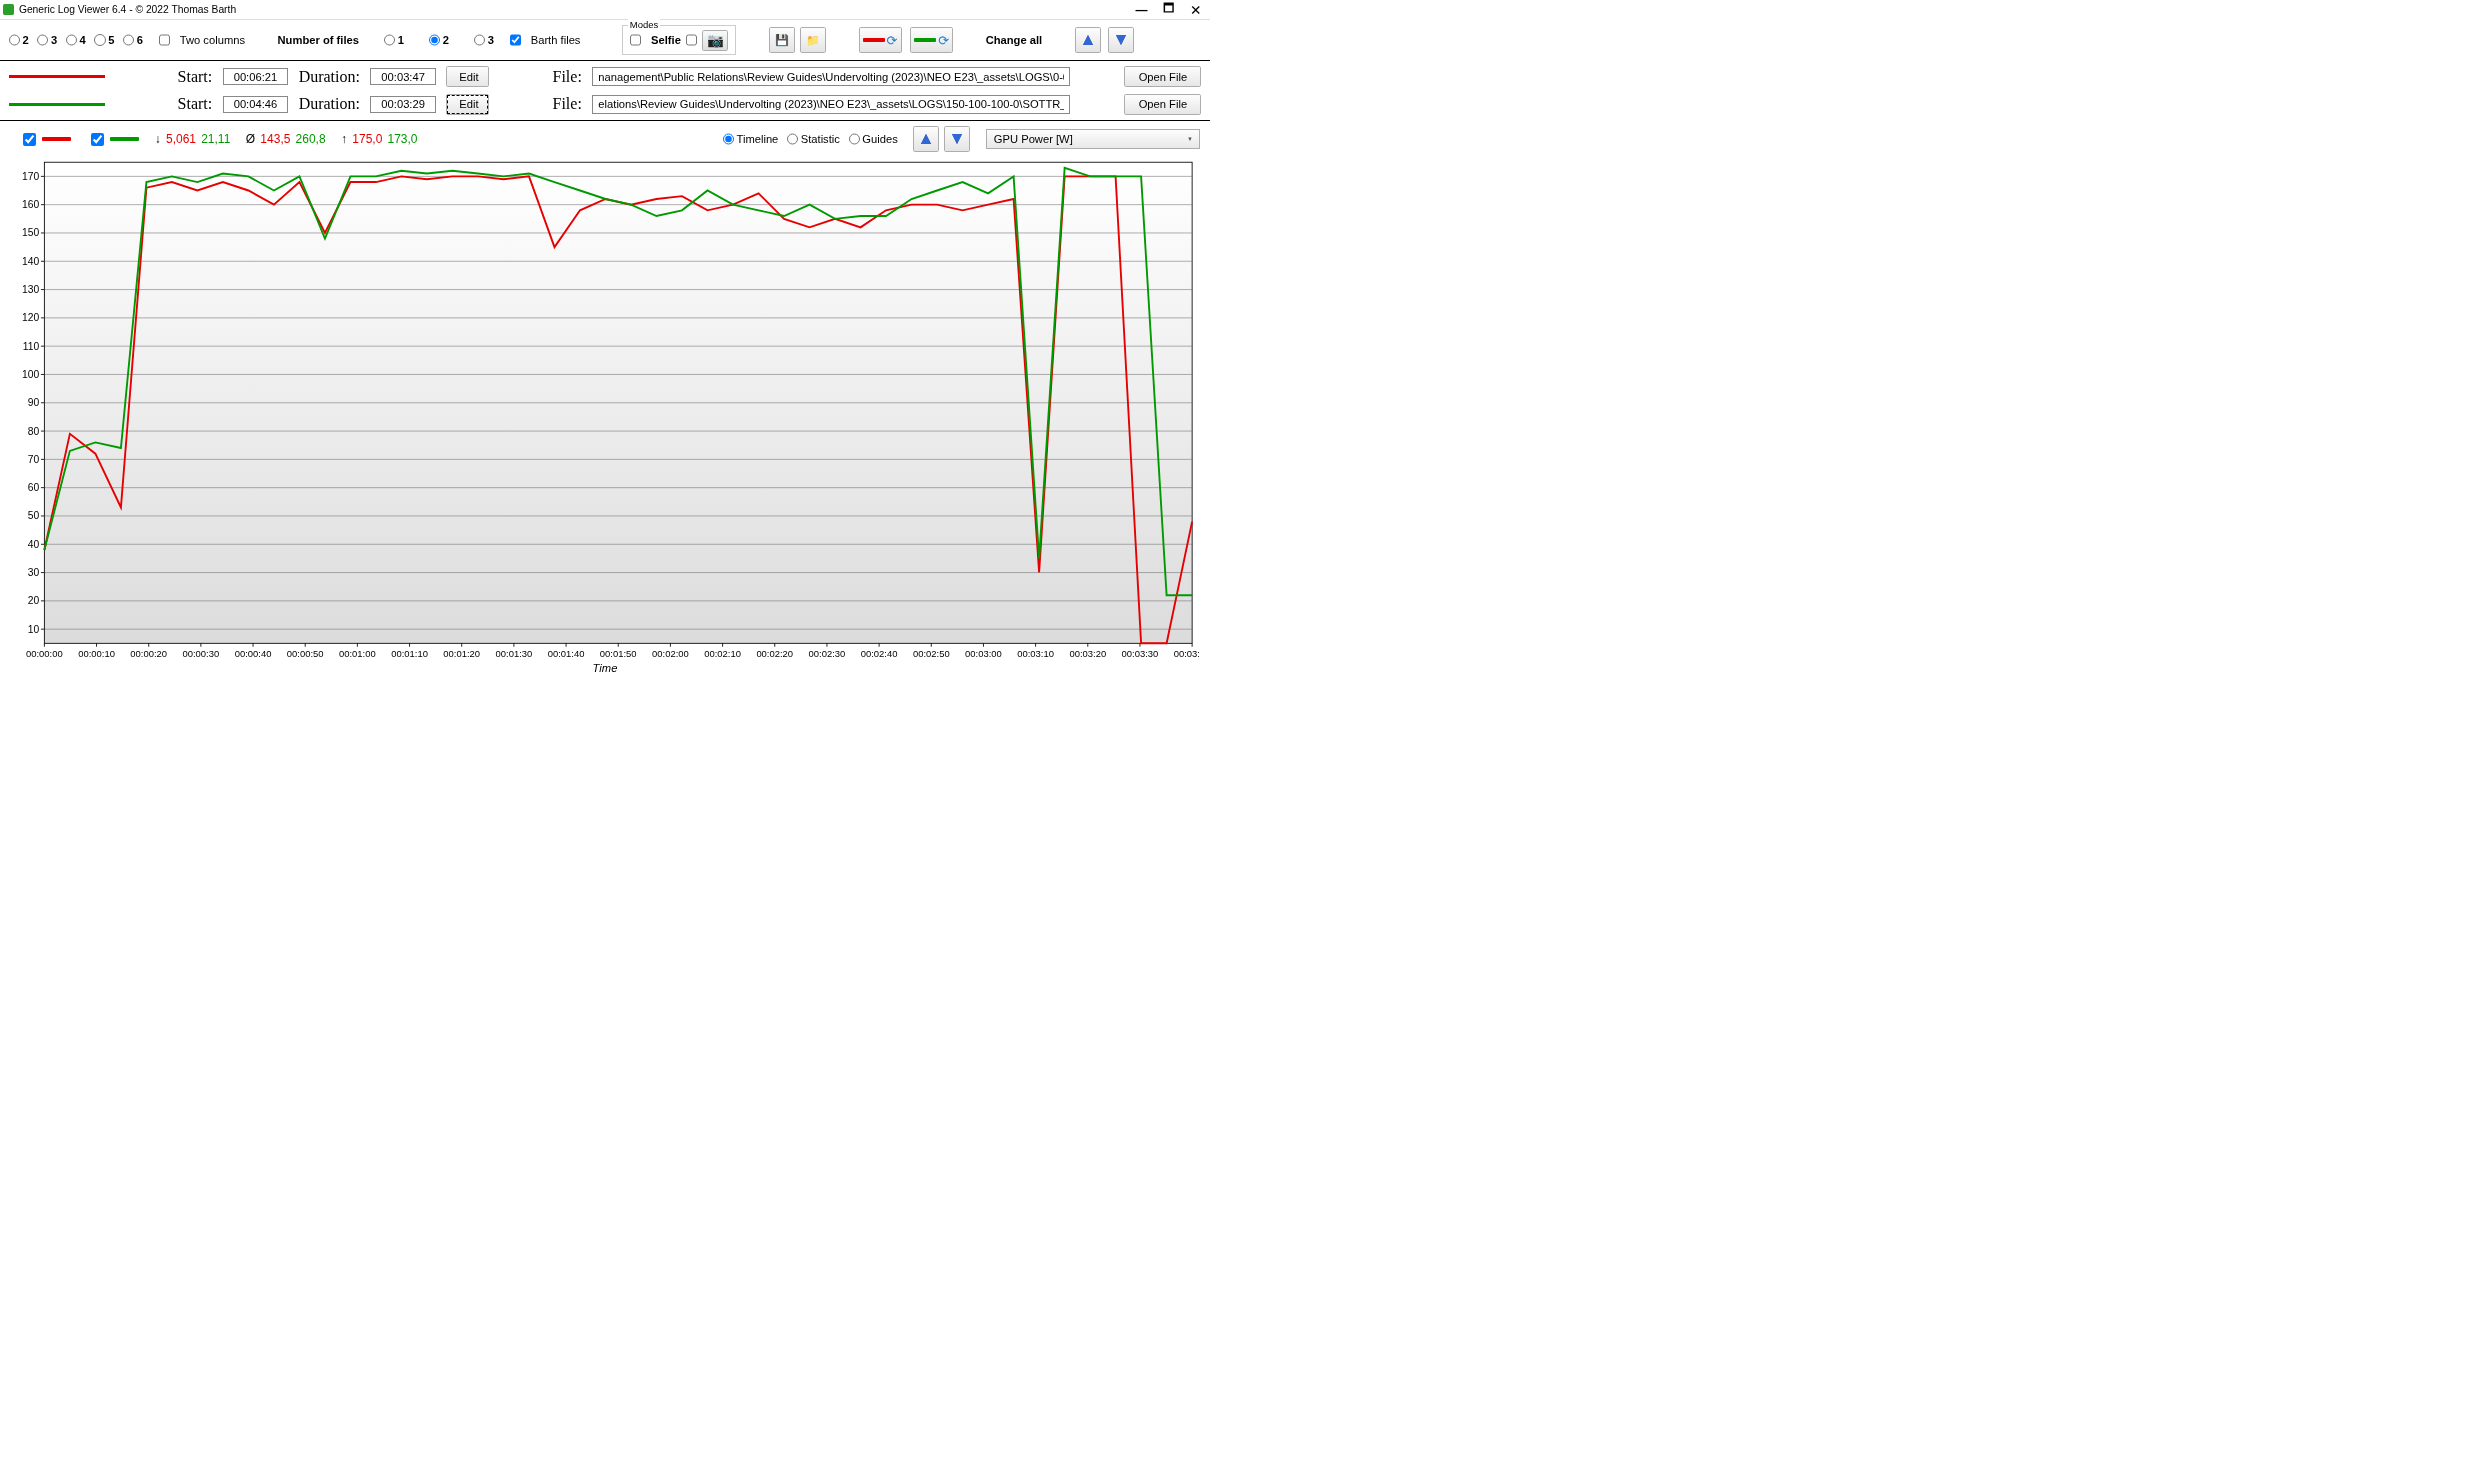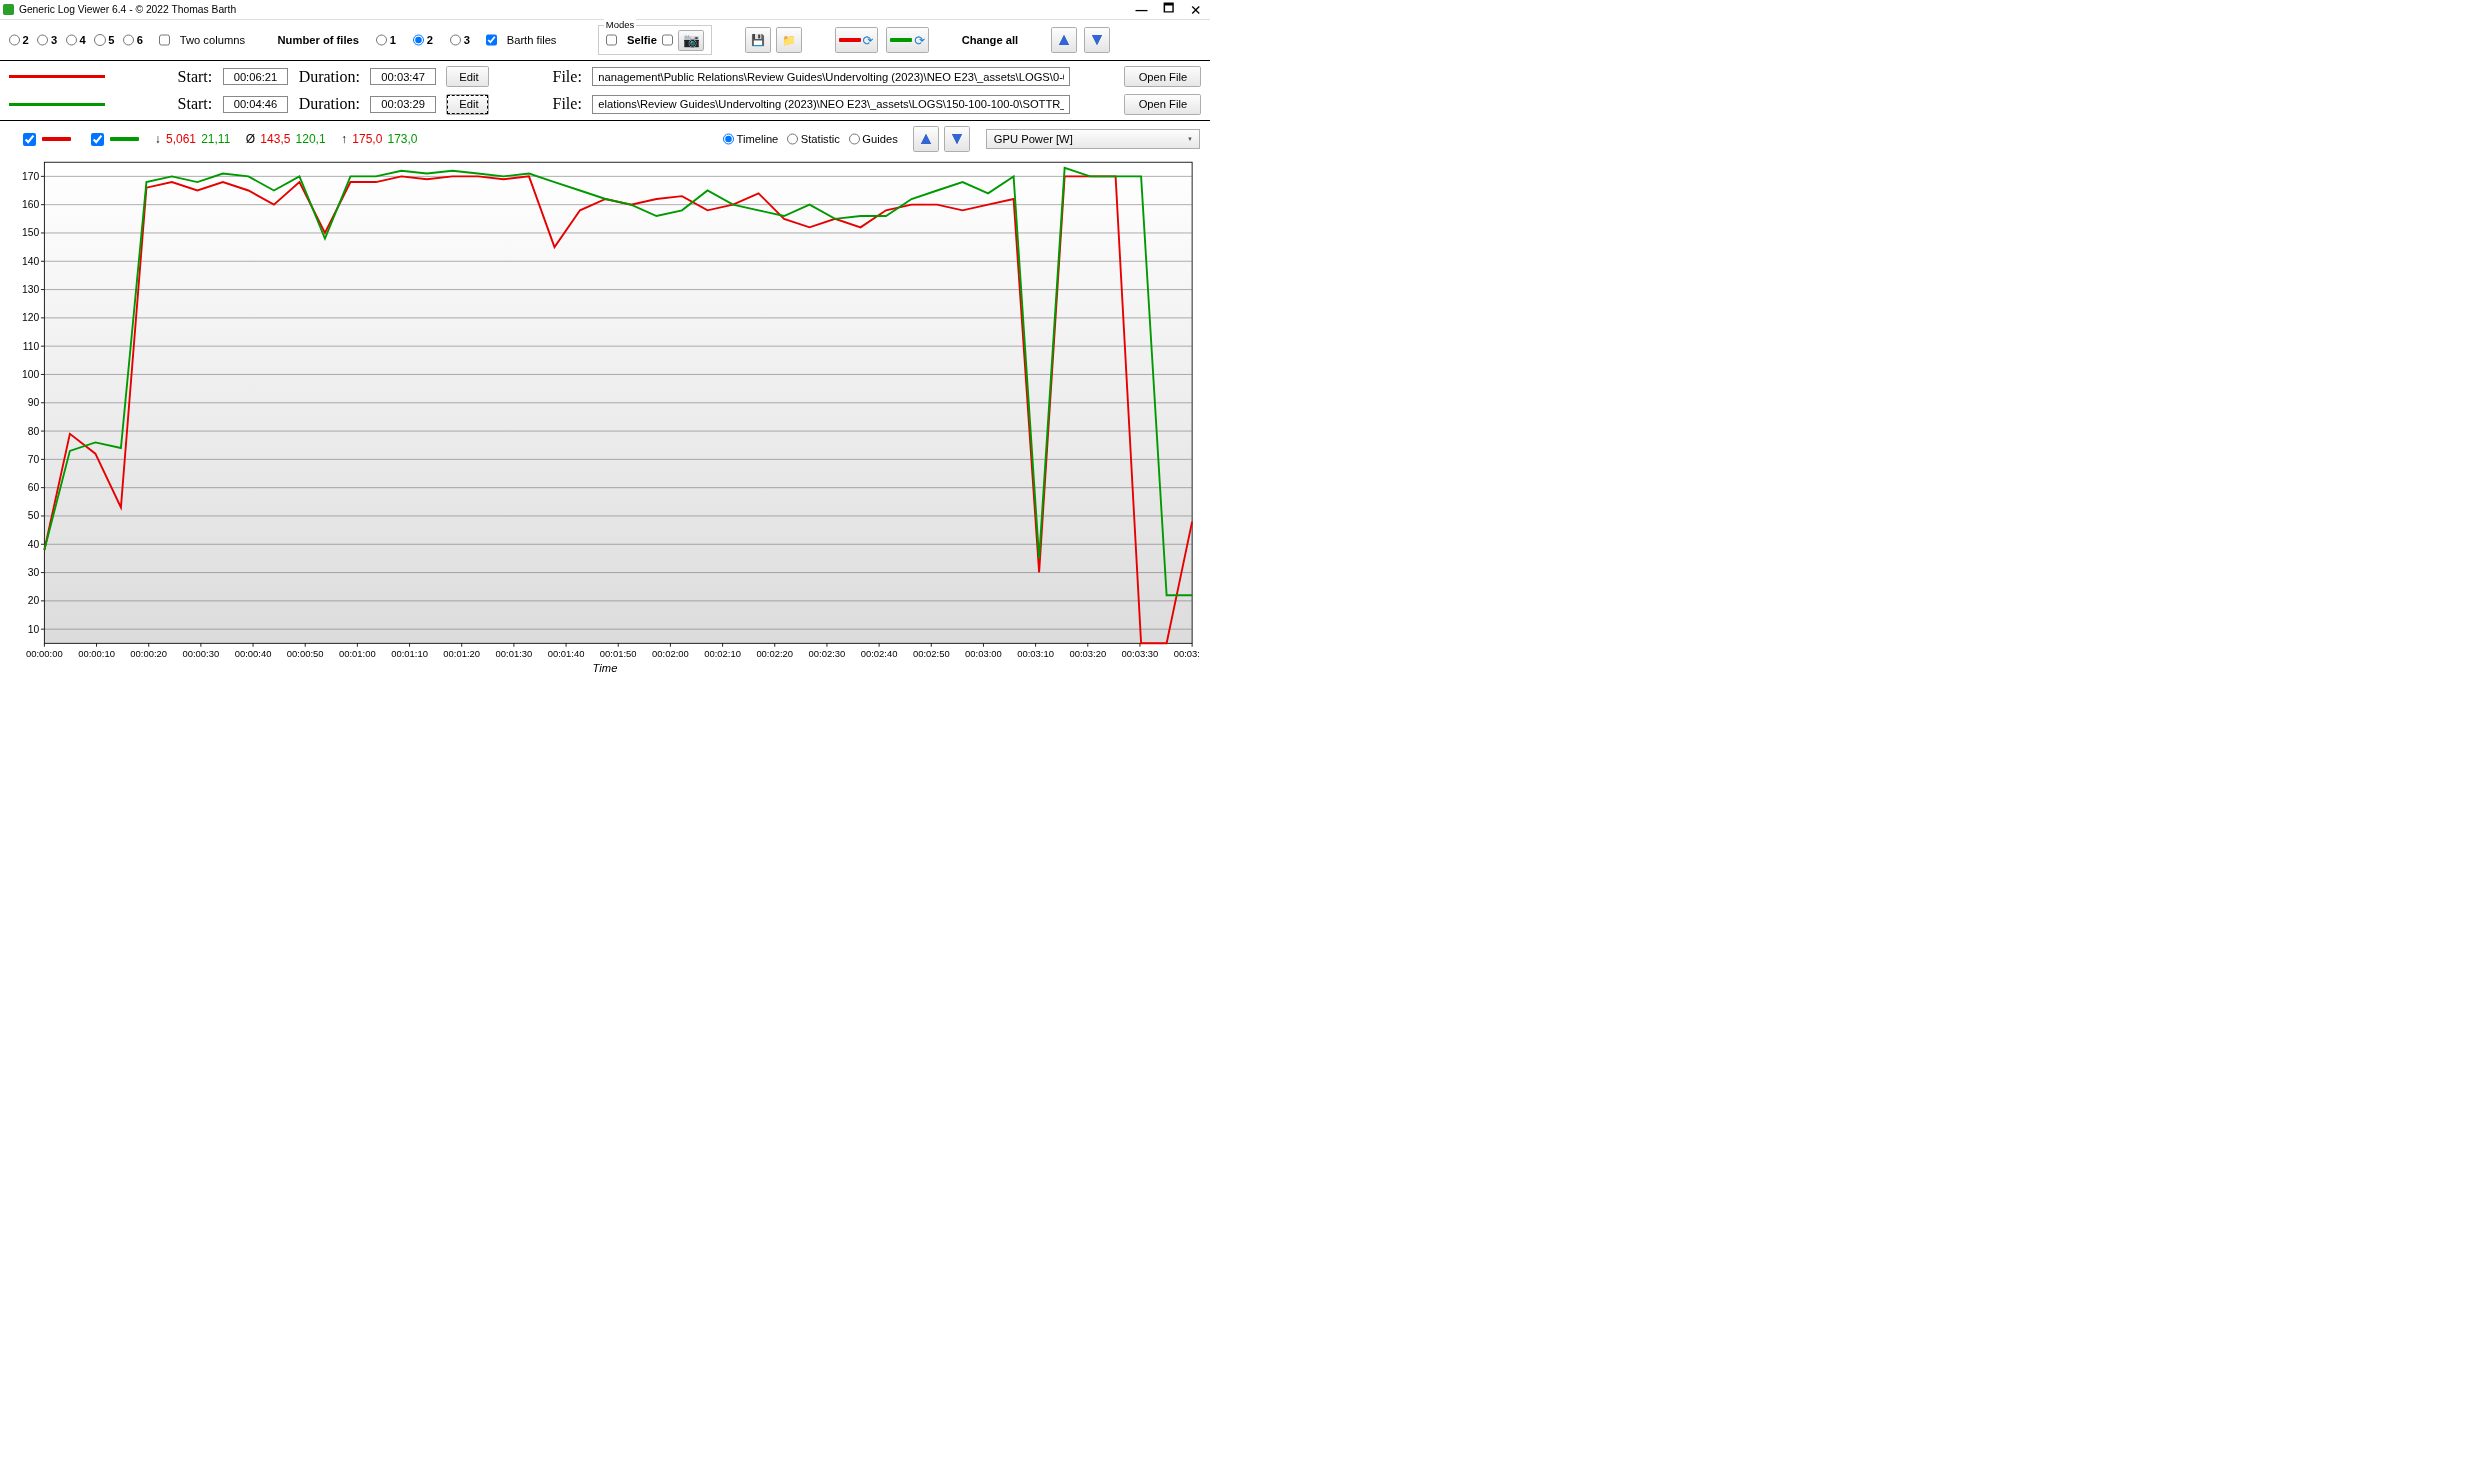--- a/index.html
+++ b/index.html
@@ -107,21 +107,21 @@
       </label>
     <label class="radio">
         <input type="radio" style="">
         <span class="bold">6</span>
       </label>
   </div>
   <label class="checkbox">
       <input type="checkbox" style="">
       <span>Two columns</span>
     </label>
-  <div style="display:flex;gap:17px;margin-left:17px;">
+  <div style="display:flex;gap:25px;margin-left:17px;">
     <span class="bold">Number of files</span>
     <label class="radio">
         <input type="radio" name="nf" style="">
         <span class="bold">1</span>
       </label>
     <label class="radio">
         <input type="radio" name="nf" checked="" style="">
         <span class="bold">2</span>
       </label>
     <label class="radio">
@@ -219,21 +219,21 @@
     </label>
 
   <div class="statblock">
     <span class="sym">↓</span>
     <span class="r">5,061</span>
     <span class="g">21,11</span>
   </div>
   <div class="statblock">
     <span class="sym">Ø</span>
     <span class="r">143,5</span>
-    <span class="g">120,1</span>
+    <span class="g">260,8</span>
   </div>
   <div class="statblock">
     <span class="sym">↑</span>
     <span class="r">175,0</span>
     <span class="g">173,0</span>
   </div>
 
   <div class="spacer"></div>
 
   <div class="radio-group">

